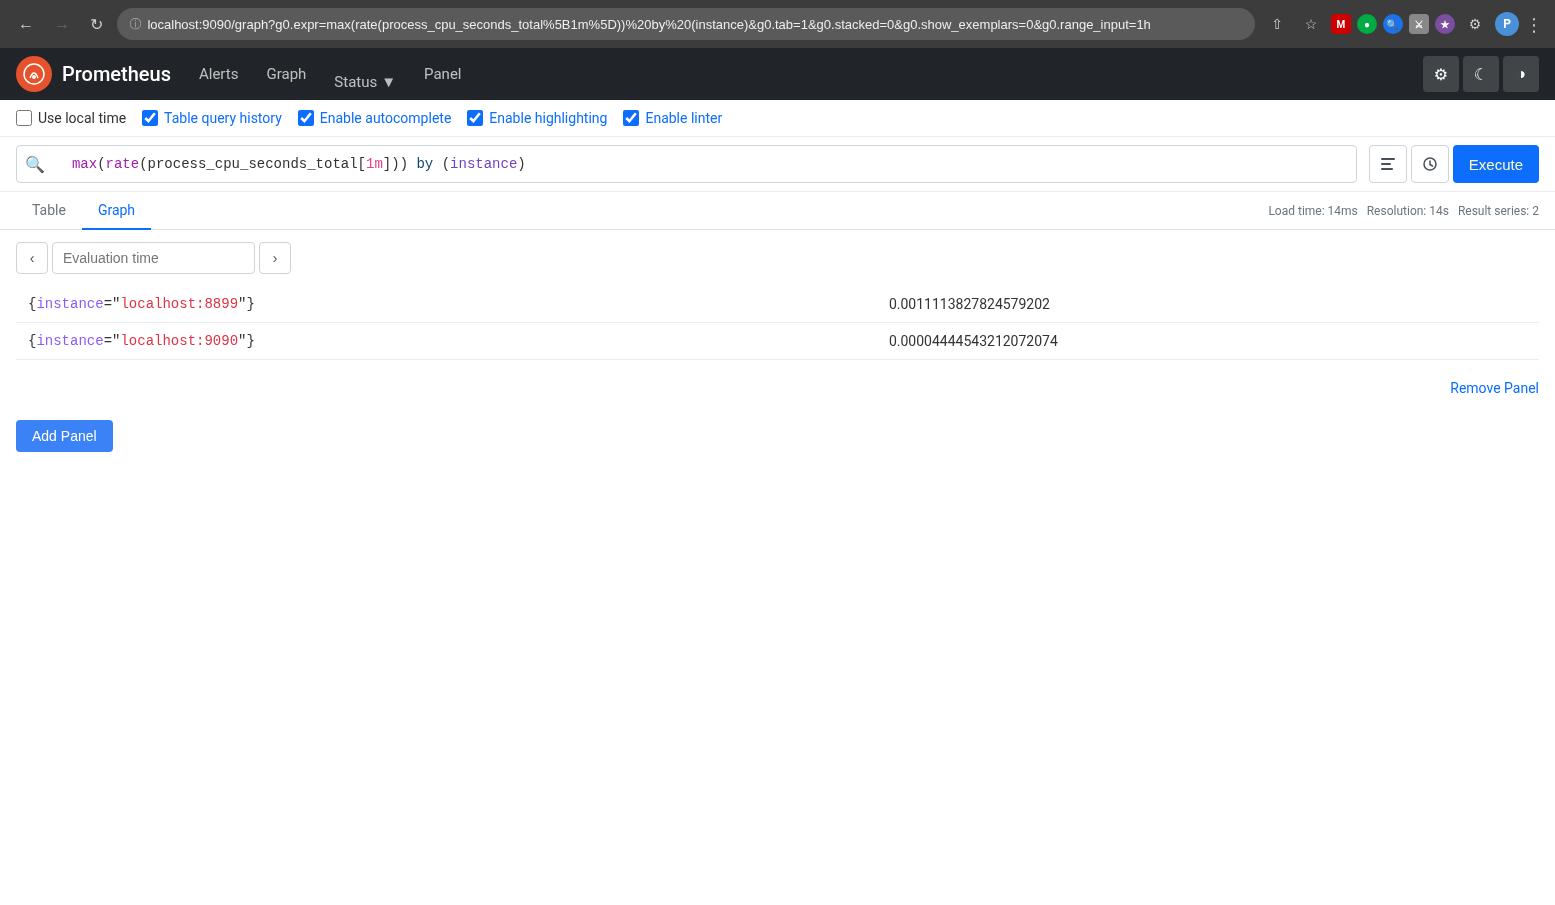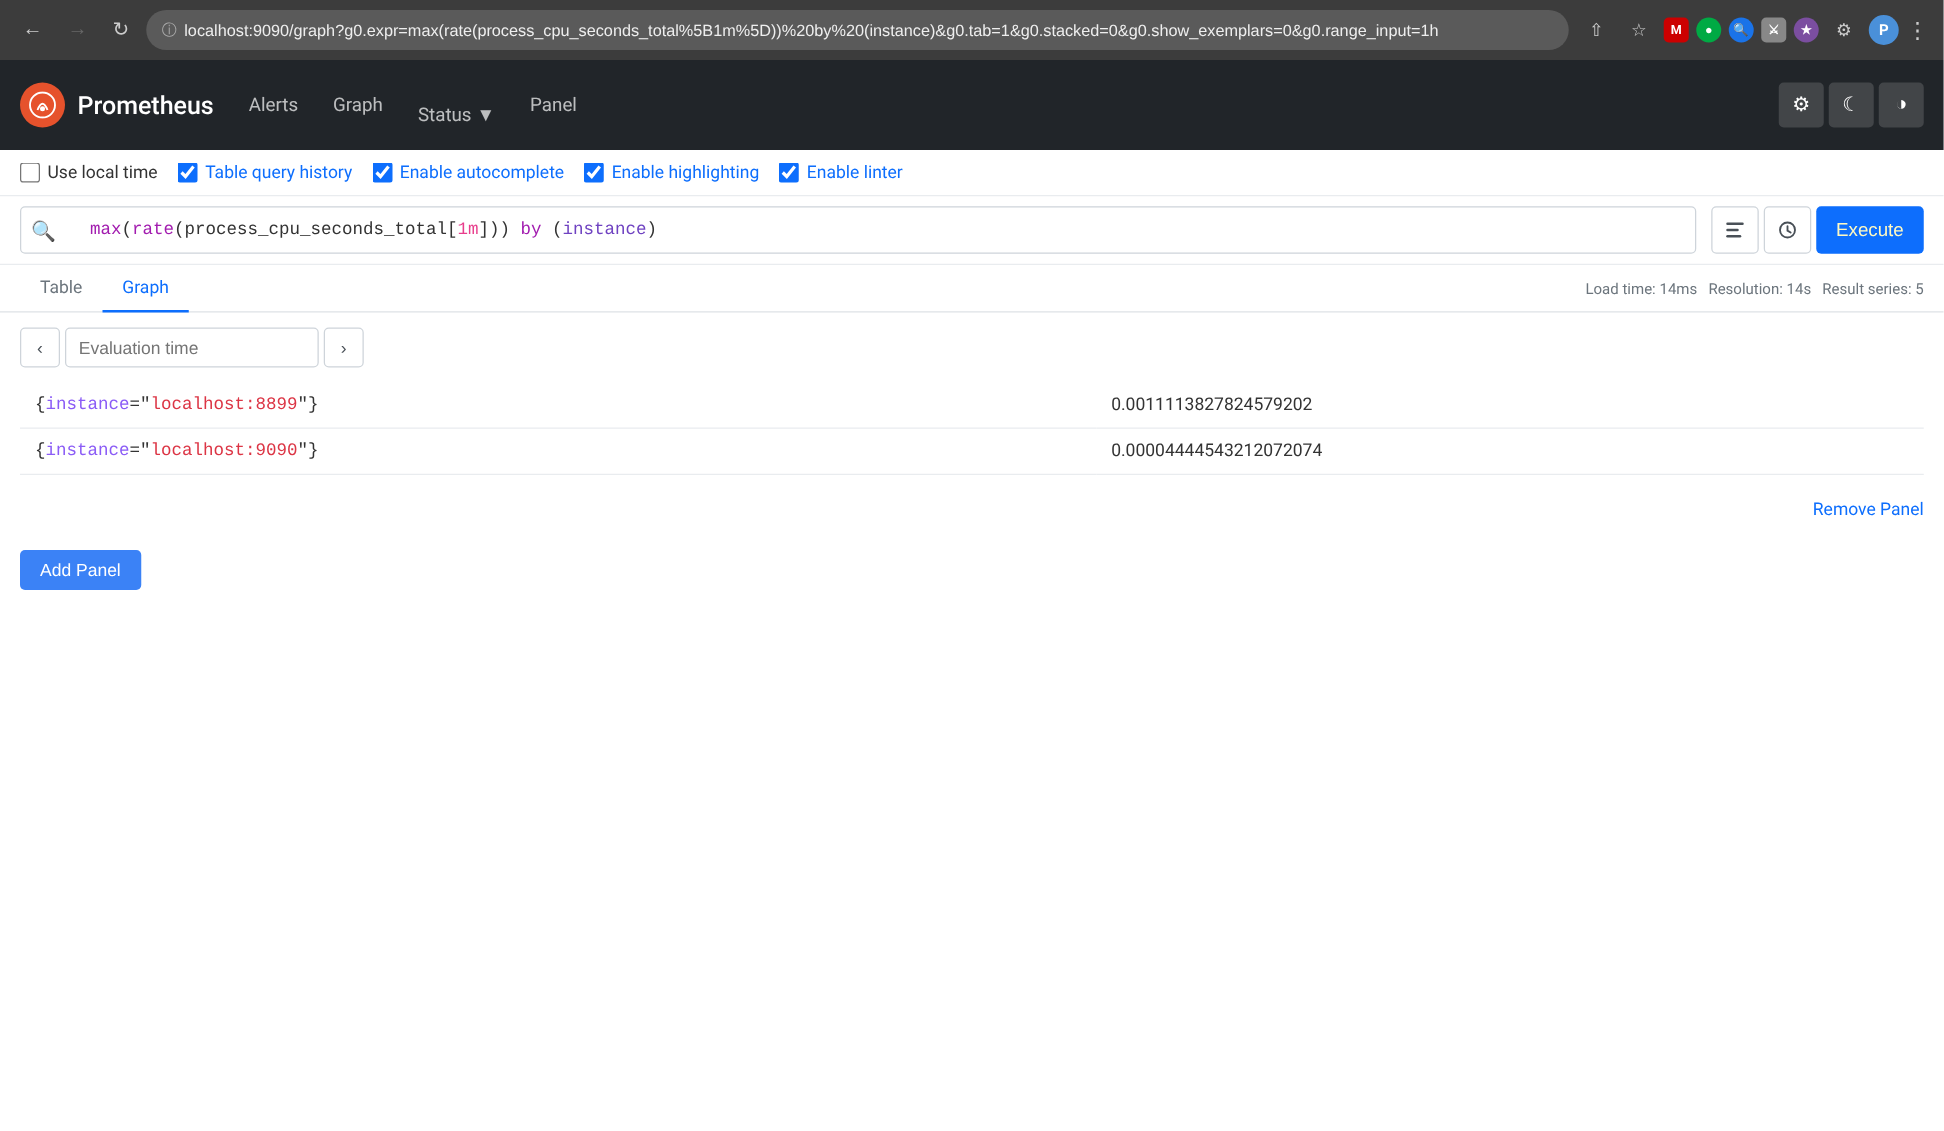--- a/index.html
+++ b/index.html
@@ -74,21 +74,21 @@
     .ext-green { background: #00aa44; color: #fff; border-radius: 50%; }
     .ext-blue { background: #1a73e8; color: #fff; border-radius: 50%; }
     .ext-gray { background: #888; color: #fff; }
     .ext-purple { background: #7b4ea0; color: #fff; border-radius: 50%; }
     .ext-avatar { background: #4a90d9; color: #fff; border-radius: 50%; width: 24px; height: 24px; font-size: 12px; }
     .menu-dots { color: #ccc; font-size: 18px; cursor: pointer; }
 
     
     .navbar {
       background: #212529;
-      height: 72px;
+      height: 52px;
       display: flex;
       align-items: center;
       padding: 0 16px;
       gap: 8px;
     }
     .navbar-brand {
       display: flex;
       align-items: center;
       gap: 10px;
       color: #fff;
@@ -239,21 +239,21 @@
       font-weight: 500;
     }
 
     
     .kw-func { color: #a21caf; padding-left: 19px; }
     .kw-fn2 { color: #a21caf; }
     .kw-metric { color: #333; }
     .kw-paren { color: #333; }
     .kw-bracket { color: #333; }
     .kw-duration { color: #e83e8c; }
-    .kw-by { color: #a21caf; }
+    .kw-by { color: #0c4a6e; }
     .kw-label { color: #6f42c1; }
 
     
     .panel {
       margin: 0;
       padding: 0;
     }
 
     
     .tab-bar {
@@ -479,21 +479,21 @@
 <div class="panel">
 
   <div class="tab-bar">
     <div class="tabs">
       <div class="tab">Table</div>
       <div class="tab active">Graph</div>
     </div>
     <div class="tab-stats">
       <span>Load time: 14ms</span>&nbsp;&nbsp;
       <span>Resolution: 14s</span>&nbsp;&nbsp;
-      <span>Result series: 5</span>
+      <span>Result series: 2</span>
     </div>
   </div>
 
   <div class="table-view">
 
     <div class="eval-time-bar">
       <button class="eval-nav-btn">‹</button>
       <input type="text" class="eval-time-input" placeholder="Evaluation time" style="">
       <button class="eval-nav-btn">›</button>
     </div>

